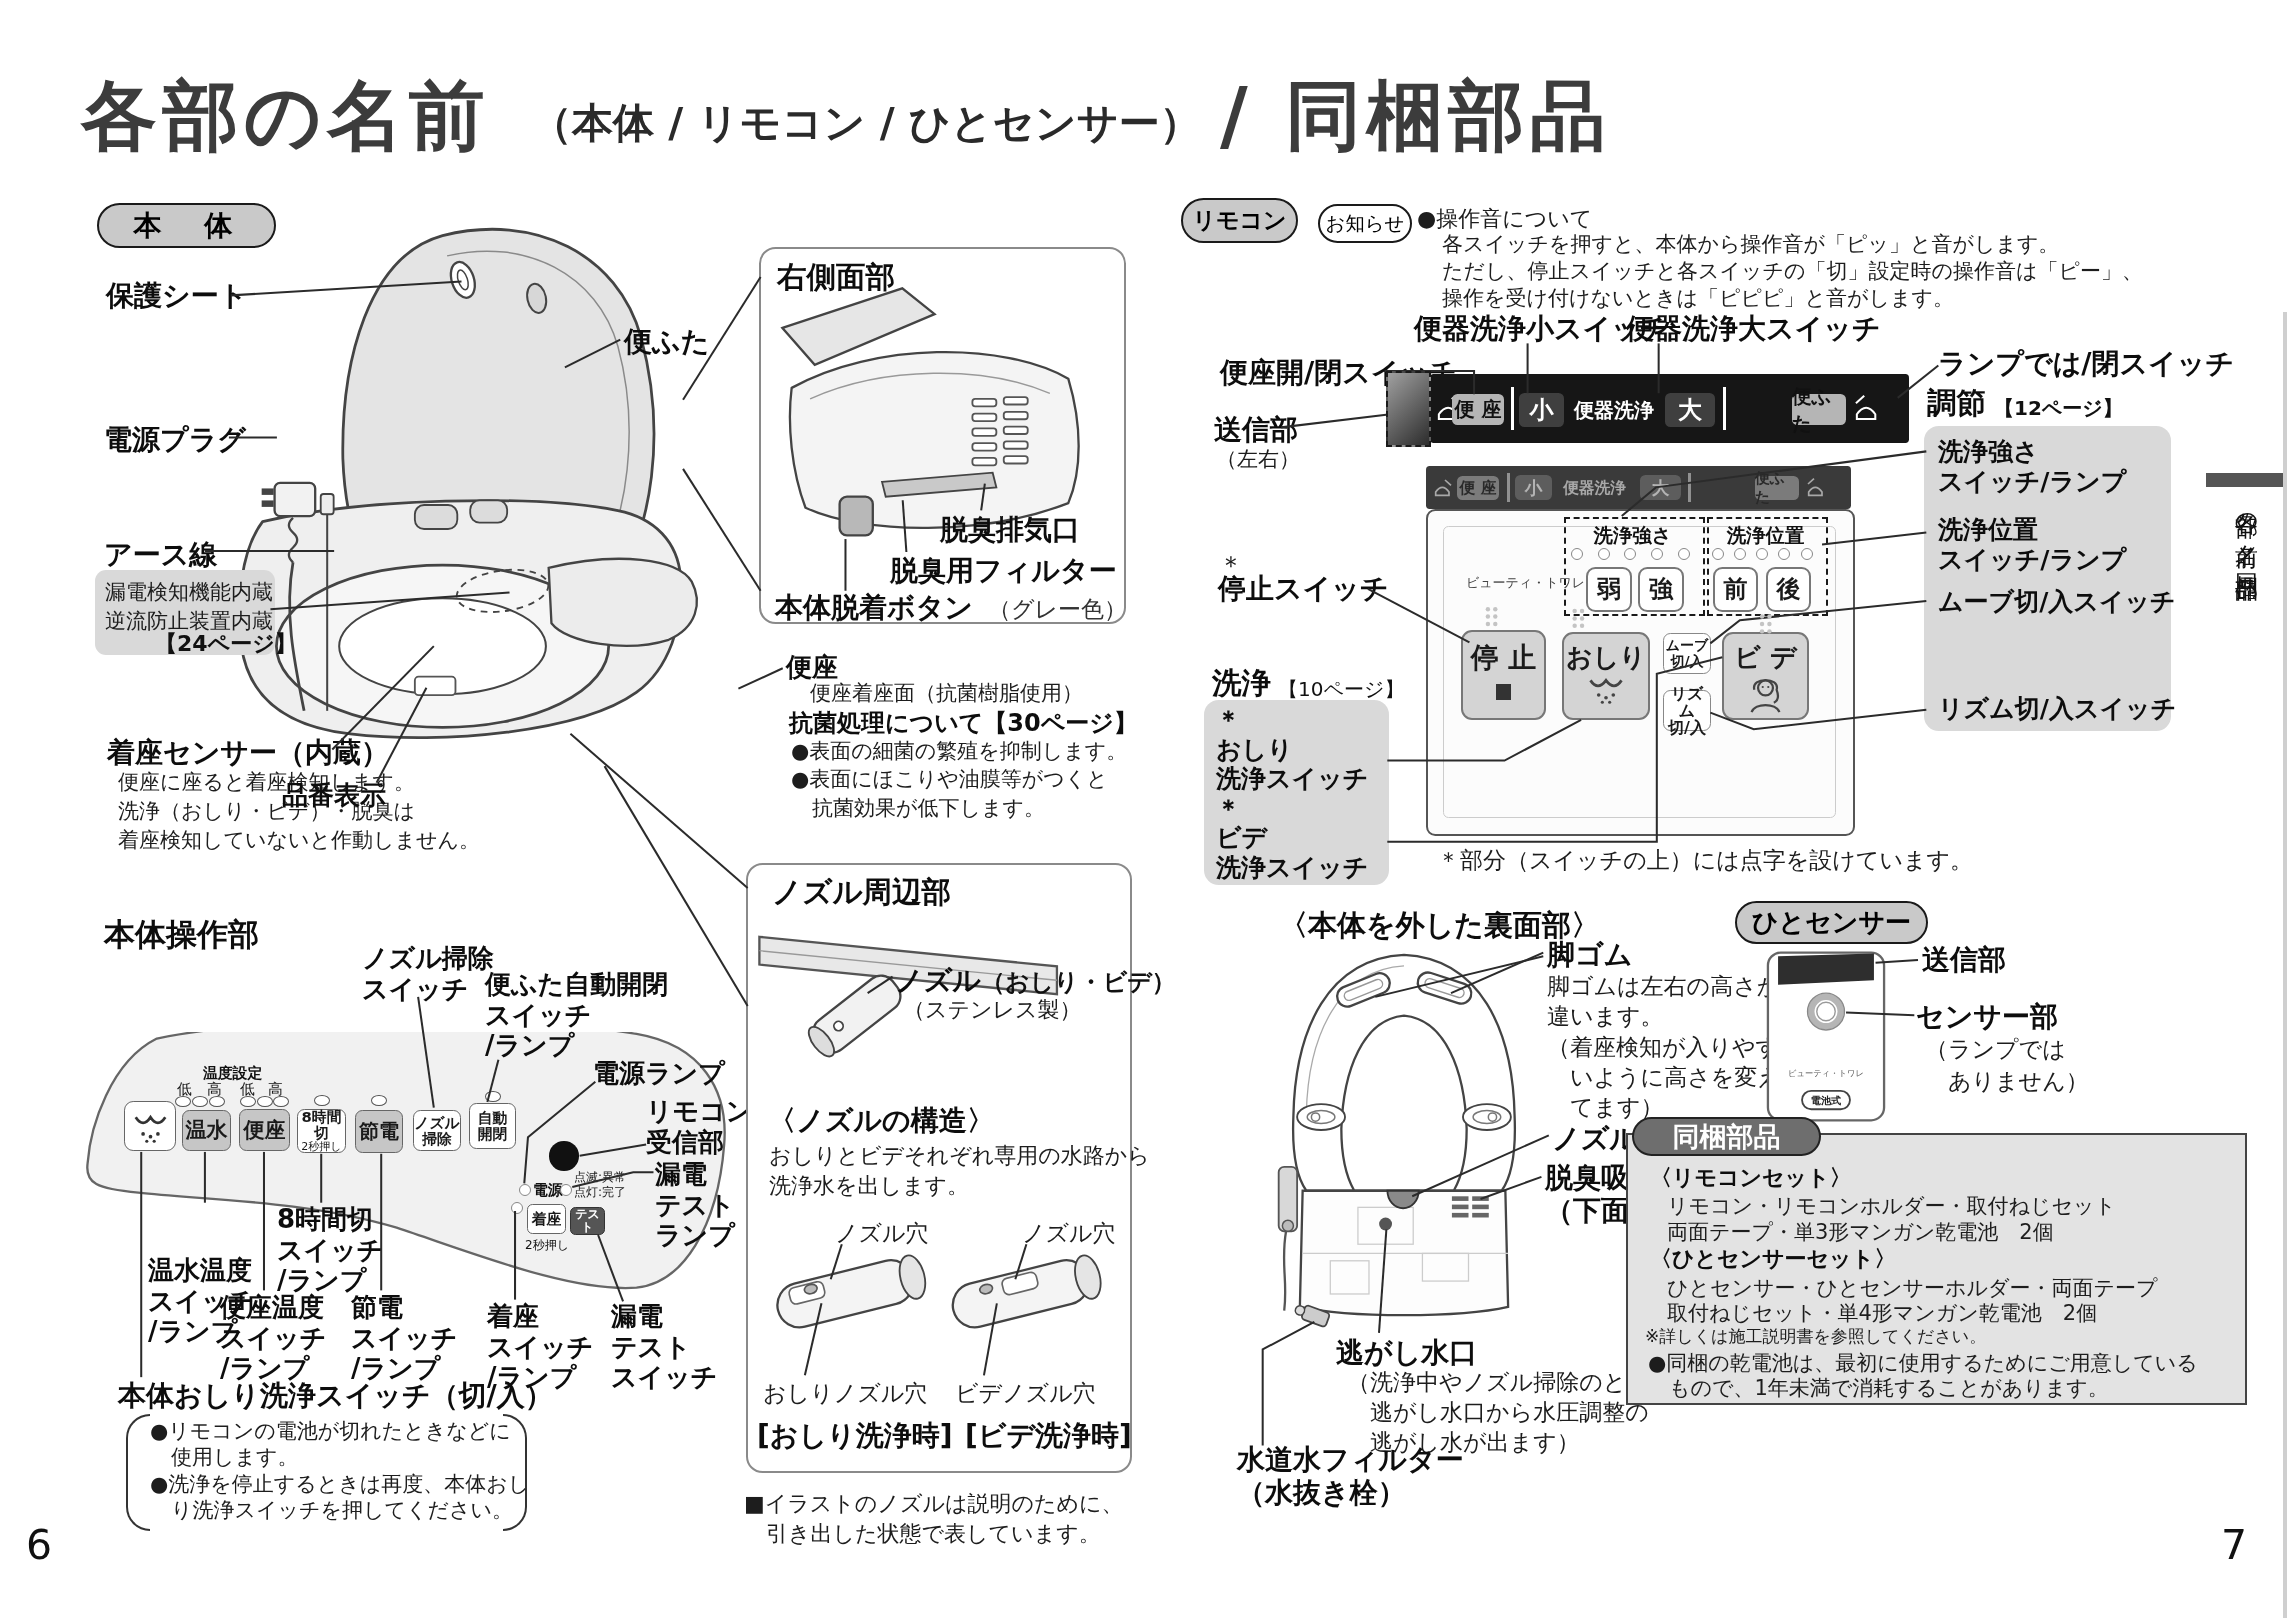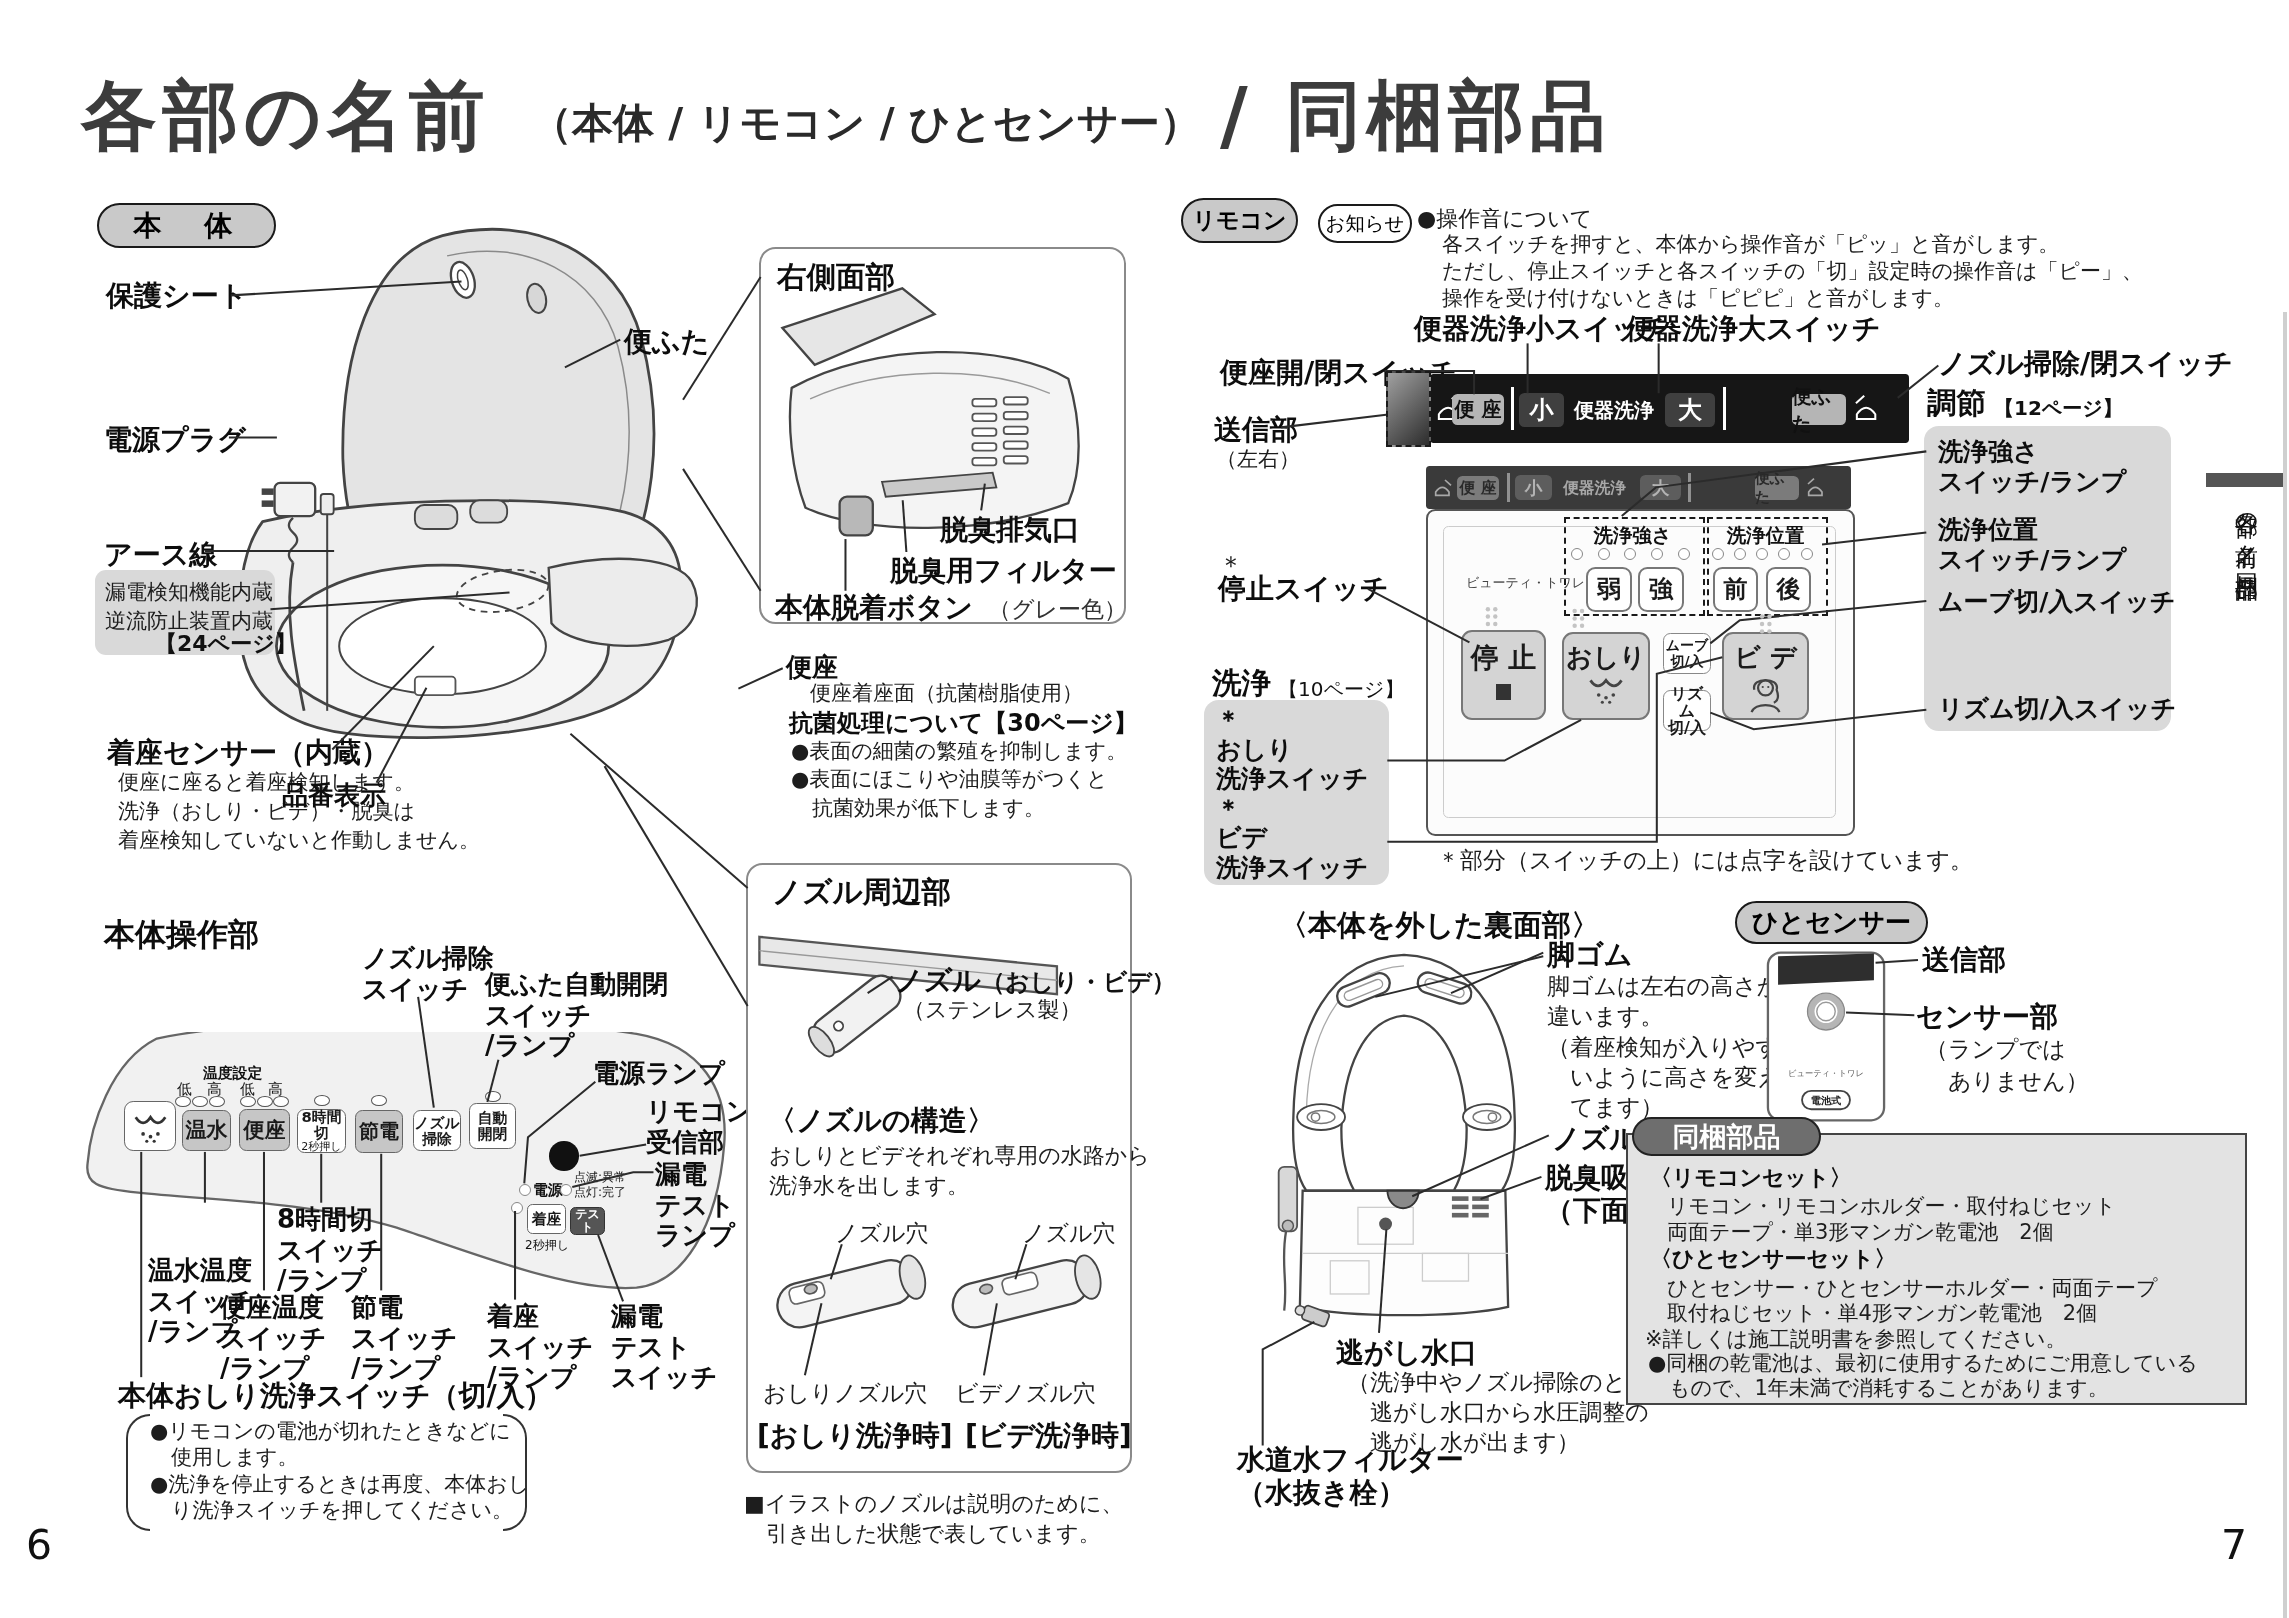--- a/index.html
+++ b/index.html
@@ -321,21 +321,21 @@
   <div class="abs desc" style="left:1417px;top:204px;font-size:22px;">●操作音について</div>
   <div class="abs desc" style="left:1442px;top:231px;font-size:21px;line-height:1.28;">各スイッチを押すと、本体から操作音が「ピッ」と音がします。
 ただし、停止スイッチと各スイッチの「切」設定時の操作音は「ピー」、
 操作を受け付けないときは「ピピピ」と音がします。</div>
 
   <div class="abs lbl" style="left:1414px;top:312px;font-size:28px;">便器洗浄小スイッチ</div>
   <div class="abs lbl" style="left:1626px;top:312px;font-size:28px;">便器洗浄大スイッチ</div>
   <div class="abs lbl" style="left:1220px;top:356px;font-size:28px;">便座開/閉スイッチ</div>
   <div class="abs lbl" style="left:1214px;top:413px;font-size:28px;">送信部</div>
   <div class="abs desc" style="left:1216px;top:445px;font-size:21px;">（左右）</div>
-  <div class="abs lbl" style="left:1938px;top:347px;font-size:28px;">ノズル掃除/閉スイッチ</div>
+  <div class="abs lbl" style="left:1938px;top:347px;font-size:28px;">ランプでは/閉スイッチ</div>
 
   <div class="dash" style="left:1386px;top:371px;width:41px;height:72px;background:linear-gradient(135deg,#a0a0a0,#2c2c2c);z-index:2;"></div>
   <div class="abs" style="left:1430px;top:374px;width:479px;height:69px;background:#161616;border-radius:3.7px;">
     <svg class="abs" style="left:4.6px;top:20px;" width="28" height="29.5" viewBox="0 0 30 32">
       <path d="M4,22 Q14,8 24,22 L24,27 L4,27 Z" fill="none" stroke="#fff" stroke-width="2.2"></path>
       <path d="M18,4 L27,12" stroke="#fff" stroke-width="2.2"></path>
     </svg>
     <div class="rbtn" style="left:22px;top:20px;width:52px;height:31px;background:#b5b5b5;color:#111;font-size:20px;">便 座</div>
     <div class="sep" style="left:81px;top:13px;height:43px;"></div>
     <div class="rbtn" style="left:89px;top:18.5px;width:45px;height:34px;background:#3f3f3f;color:#fff;font-size:24px;">小</div>
@@ -526,21 +526,21 @@
 　ありません）</div>
 
   <div class="abs" style="left:1626px;top:1133px;width:617px;height:268px;background:#e3e3e3;border:2.8px solid #444;"></div>
   <div class="abs dpill" style="left:1632px;top:1117px;width:185px;height:35px;font-size:27px;z-index:2;">同梱部品</div>
   <div class="abs lbl" style="left:1650px;top:1165px;font-size:22px;z-index:2;">〈リモコンセット〉</div>
   <div class="abs desc" style="left:1667px;top:1192px;font-size:21px;z-index:2;">リモコン・リモコンホルダー・取付ねじセット</div>
   <div class="abs desc" style="left:1667px;top:1218px;font-size:21px;z-index:2;">両面テープ・単3形マンガン乾電池　2個</div>
   <div class="abs lbl" style="left:1650px;top:1246px;font-size:22px;z-index:2;">〈ひとセンサーセット〉</div>
   <div class="abs desc" style="left:1667px;top:1274px;font-size:21px;z-index:2;">ひとセンサー・ひとセンサーホルダー・両面テープ</div>
   <div class="abs desc" style="left:1667px;top:1299px;font-size:21px;z-index:2;">取付ねじセット・単4形マンガン乾電池　2個</div>
-  <div class="abs desc" style="left:1645px;top:1325px;font-size:21px;z-index:2;text-align:right;">※詳しくは施工説明書を参照してください。</div>
+  <div class="abs desc" style="left:1645px;top:1325px;font-size:17px;z-index:2;text-align:right;">※詳しくは施工説明書を参照してください。</div>
   <div class="abs desc" style="left:1648px;top:1351px;font-size:21px;line-height:1.2;z-index:2;">●同梱の乾電池は、最初に使用するためにご用意している
 　もので、1年未満で消耗することがあります。</div>
 
   <div class="abs" style="left:2206px;top:473px;width:80px;height:14px;background:#555;"></div>
   <div class="abs" style="left:2232px;top:495px;font-size:23px;color:#111;writing-mode:vertical-rl;letter-spacing:1.8px;">各部の名前／同梱部品</div>
   <div class="abs" style="left:2283px;top:312px;width:3.7px;height:1307px;background:#cfcfcf;"></div>
 
   <div class="abs" style="left:2221px;top:1521px;font-size:41px;">7</div>
 
 </div>

